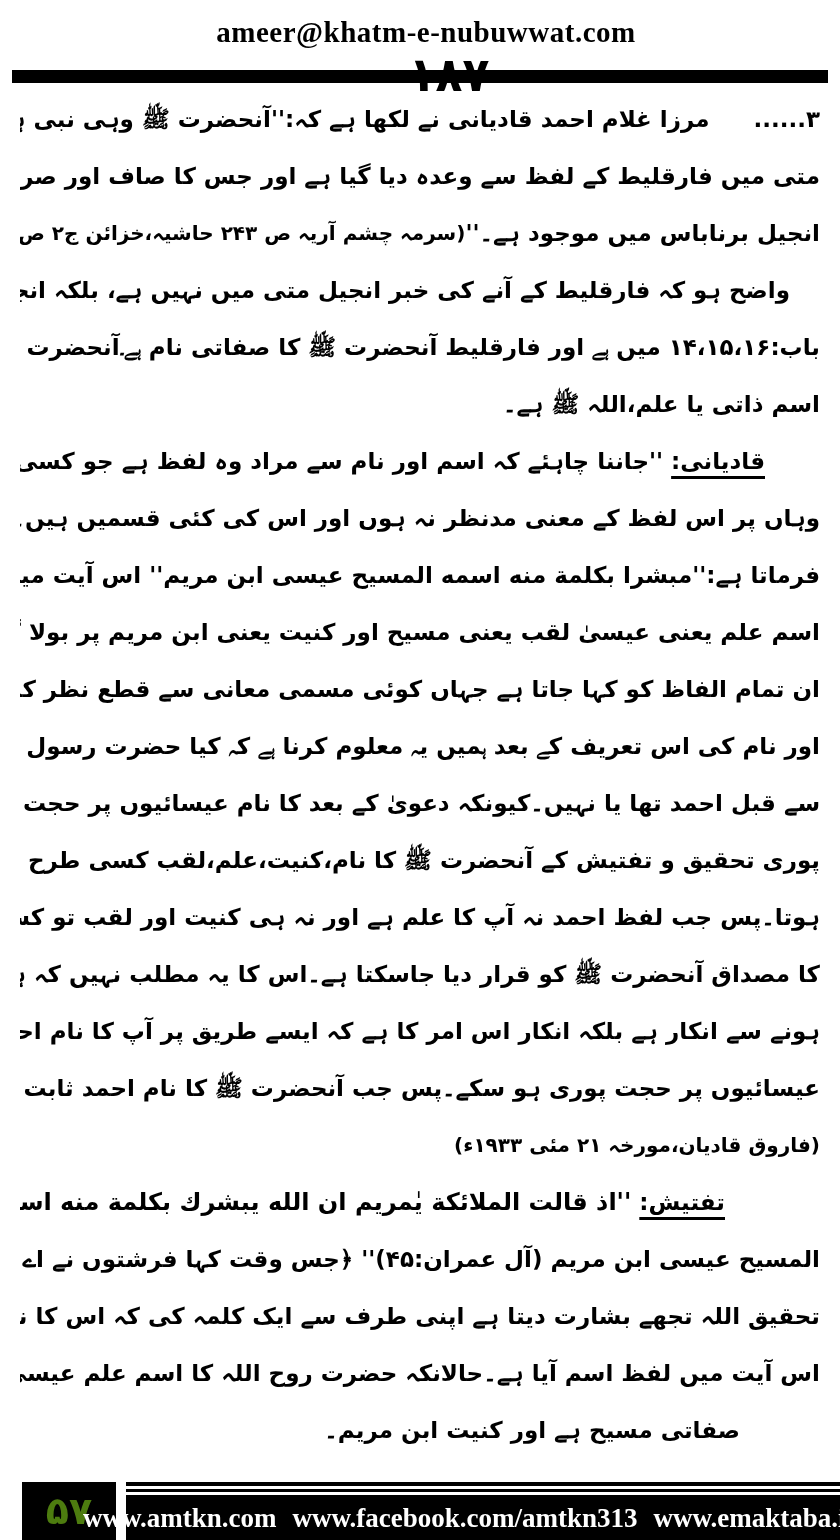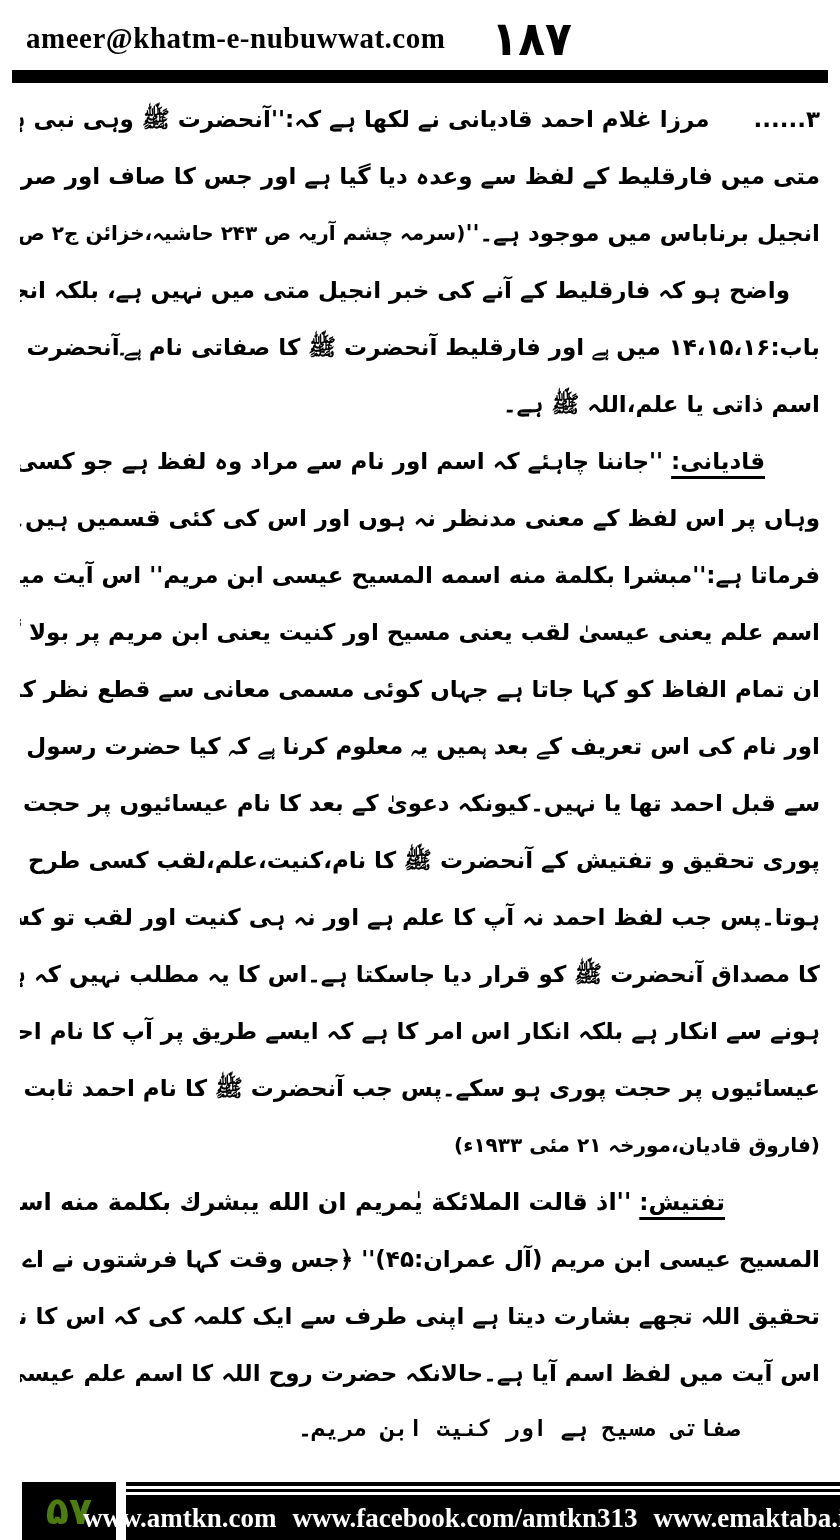--- a/index.html
+++ b/index.html
@@ -11,20 +11,21 @@
     color:#000;
     overflow:hidden;
     font-family:"DejaVu Sans", sans-serif;
   }
   
   .header {
     display:flex;
     align-items:center;
     padding:16px 14px 2px 26px;
     height:62px;
+    flex-direction:column;
   }
   .email {
     font-family:"Liberation Serif", serif;
     font-weight:bold;
     font-size:29px;
     letter-spacing:0.5px;
   }
   .pagenum-top {
     font-family:"DejaVu Sans", sans-serif;
     font-weight:bold;
@@ -69,21 +70,21 @@
   .heading {
     text-decoration:underline;
     text-decoration-thickness:3px;
     text-underline-offset:7px;
     margin-left:8px;
     text-align:right;
   }
   .arabic { font-size:24px; }
   .ind30 { padding-right:30px; }
   .ind55 { padding-right:55px; }
-  .ind80 { padding-right:80px;font-family:Liberation Mono, monospace; }
+  .ind80 { padding-right:80px; }
   .ind95 { padding-right:95px; }
   
   .page-box {
     position:absolute;
     left:22px; bottom:0;
     width:94px; height:58px;
     background:#000;
     color:#4d7c0f;
     display:flex; align-items:center; justify-content:center;
     font-weight:bold;

